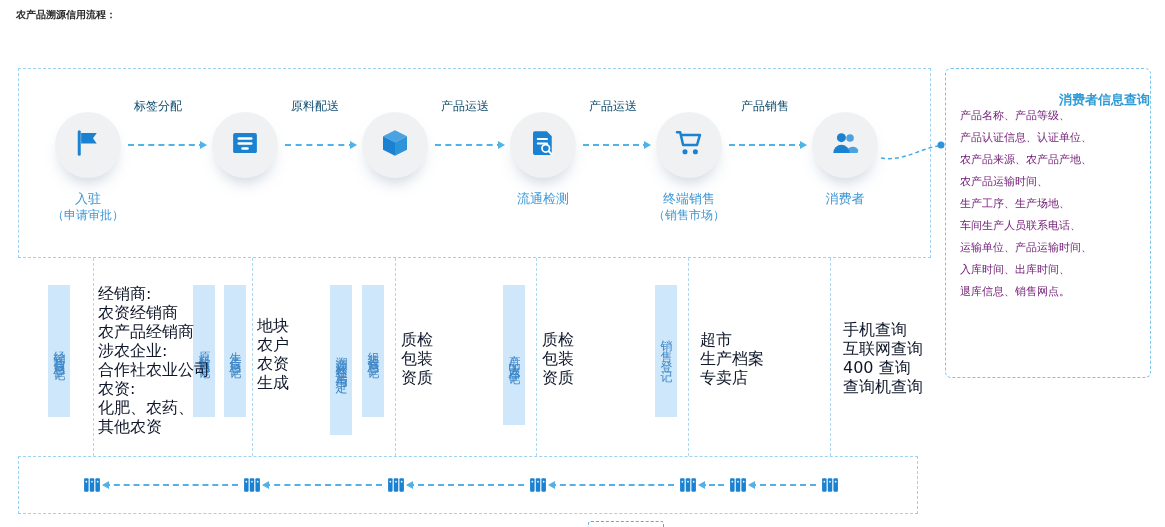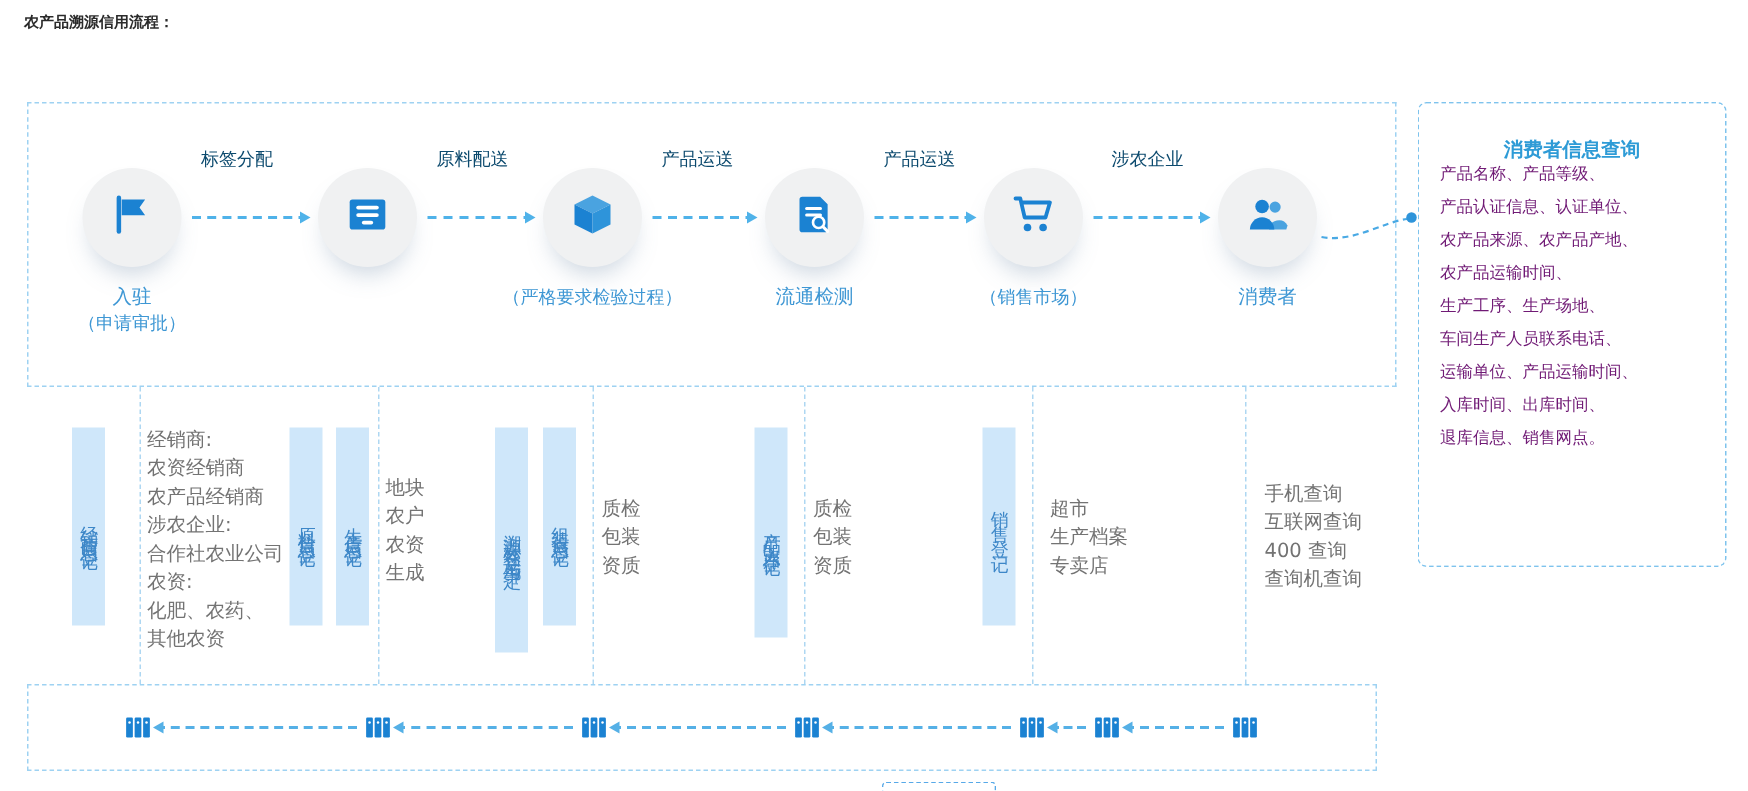--- a/index.html
+++ b/index.html
@@ -22,24 +22,24 @@
   .back-arrow { height:0; border-top:2px dashed #55b0e6; }
   .back-arrow::before { content:""; position:absolute; left:-2px; top:-5px;
             border-right:7px solid #55b0e6; border-top:4px solid transparent; border-bottom:4px solid transparent; }
 
   .vline { width:0; top:258px; height:198px; border-left:1px dashed #aed7f2; }
 
   .vbar { width:22px; background:#cfe7fa; color:#3d87c8; font-size:12px;
           writing-mode:vertical-rl; text-orientation:upright; letter-spacing:3px;
           display:flex; align-items:center; justify-content:center; }
   .vbar.spread { letter-spacing:10px; }
-  .detail { font-size:13px; color:#737373; line-height:19px; white-space:pre-line; }
+  .detail { font-size:16px; color:#0f172a; line-height:19px; white-space:pre-line; }
 
   .cq-box { left:945px; top:68px; width:206px; height:310px; border:1px dashed #7ec3ed; border-radius:6px; }
-  .cq-title { position:absolute; top:22px; width:100%; text-align:center; color:#2e9bd6; font-weight:bold; font-size:13px; }
+  .cq-title { position:absolute; top:22px; width:100%; text-align:right; color:#2e9bd6; font-weight:bold; font-size:13px; }
   .cq-body { position:absolute; left:14px; top:36px; font-size:11px; color:#701a75; line-height:22px; white-space:pre-line; }
 
   .bottom-box { left:18px; top:456px; width:900px; height:58px; border:1px dashed #9ed2f2; }
   .bin { width:20px; height:20px; top:475px; }
   .partial-box { left:588px; top:521px; width:76px; height:14px; border:1px dashed #57a9e8; border-radius:3px; }
 </style>
 </head>
 <body>
 
 <div id="canvas">
@@ -75,21 +75,20 @@
   <div class="abs circle" style="left:362px">
     <span>
       <svg viewBox="0 0 24 24" width="32" height="32">
         <path d="M12 2.5 L21 7 L12 11.5 L3 7 Z" fill="#4aa3e0"></path>
         <path d="M3 7 L12 11.5 V21.5 L3 17 Z" fill="#1b82d2"></path>
         <path d="M21 7 L12 11.5 V21.5 L21 17 Z" fill="#2e94da"></path>
       </svg>
     </span>
   </div>
   <div class="abs step-label" style="left:295px">
-    <div class="sub">（严格要求检验过程）</div>
   </div>
 
   <div class="abs circle" style="left:510px">
     <span>
       <svg viewBox="0 0 24 24" width="30" height="30">
         <path d="M5.5 2.5 H15 L19 6.5 V20 A1.5 1.5 0 0 1 17.5 21.5 H5.5 A1.5 1.5 0 0 1 4 20 V4 A1.5 1.5 0 0 1 5.5 2.5 Z" fill="#1b82d2"></path>
         <rect x="7" y="8" width="9" height="1.6" rx="0.8" fill="#fff"></rect>
         <rect x="7" y="11.5" width="9" height="1.6" rx="0.8" fill="#fff"></rect>
         <circle cx="14.2" cy="16.2" r="3" fill="#1b82d2" stroke="#fff" stroke-width="1.4"></circle>
         <path d="M16.6 18.6 L19 21" stroke="#fff" stroke-width="1.6" stroke-linecap="round"></path>
@@ -104,20 +103,21 @@
   <div class="abs circle" style="left:656px">
     <span>
       <svg viewBox="0 0 24 24" width="32" height="32">
         <path d="M3 4 h2.4 l2.2 9.5 h10.4 l2.2 -7.5 H6" fill="none" stroke="#1b82d2" stroke-width="1.9" stroke-linejoin="round" stroke-linecap="round"></path>
         <circle cx="9" cy="18.5" r="1.9" fill="#1b82d2"></circle>
         <circle cx="16.8" cy="18.5" r="1.9" fill="#1b82d2"></circle>
       </svg>
     </span>
   </div>
   <div class="abs step-label" style="left:589px">
+    <div>终端销售</div>
     <div class="sub">（销售市场）</div>
   </div>
 
   <div class="abs circle" style="left:812px">
     <span>
       <svg viewBox="0 0 24 24" width="32" height="32">
         <circle cx="15.8" cy="8.3" r="2.8" fill="#4aa3e0"></circle>
         <path d="M12.8 19.5 a4.9 4.9 0 0 1 9.2 -2 l-0.6 2 Z" fill="#4aa3e0"></path>
         <circle cx="9.3" cy="8" r="3.4" fill="#1b82d2"></circle>
         <path d="M3.2 19.5 a6.1 6.1 0 0 1 12.2 0 Z" fill="#1b82d2"></path>
@@ -132,21 +132,21 @@
   <div class="abs flow-arrow" style="left:128px;width:77px"></div>
   <div class="abs flow-arrow" style="left:285px;width:70px"></div>
   <div class="abs flow-arrow" style="left:435px;width:68px"></div>
   <div class="abs flow-arrow" style="left:583px;width:66px"></div>
   <div class="abs flow-arrow" style="left:729px;width:76px"></div>
 
   <div class="abs trans-label" style="left:103px">标签分配</div>
   <div class="abs trans-label" style="left:260px">原料配送</div>
   <div class="abs trans-label" style="left:410px">产品运送</div>
   <div class="abs trans-label" style="left:558px">产品运送</div>
-  <div class="abs trans-label" style="left:710px">涉农企业</div>
+  <div class="abs trans-label" style="left:710px">产品销售</div>
 
   <svg class="abs" style="left:878px;top:128px" width="72" height="40">
     <path d="M3 30 C 24 34, 44 20, 60 18" fill="none" stroke="#49a9e4" stroke-width="1.5" stroke-dasharray="4 3"></path>
     <circle cx="63" cy="17" r="3.5" fill="#2e94da"></circle>
   </svg>
 
   <div class="abs cq-box">
     <div class="cq-title">消费者信息查询</div>
     <div class="cq-body">产品名称、产品等级、
 产品认证信息、认证单位、

